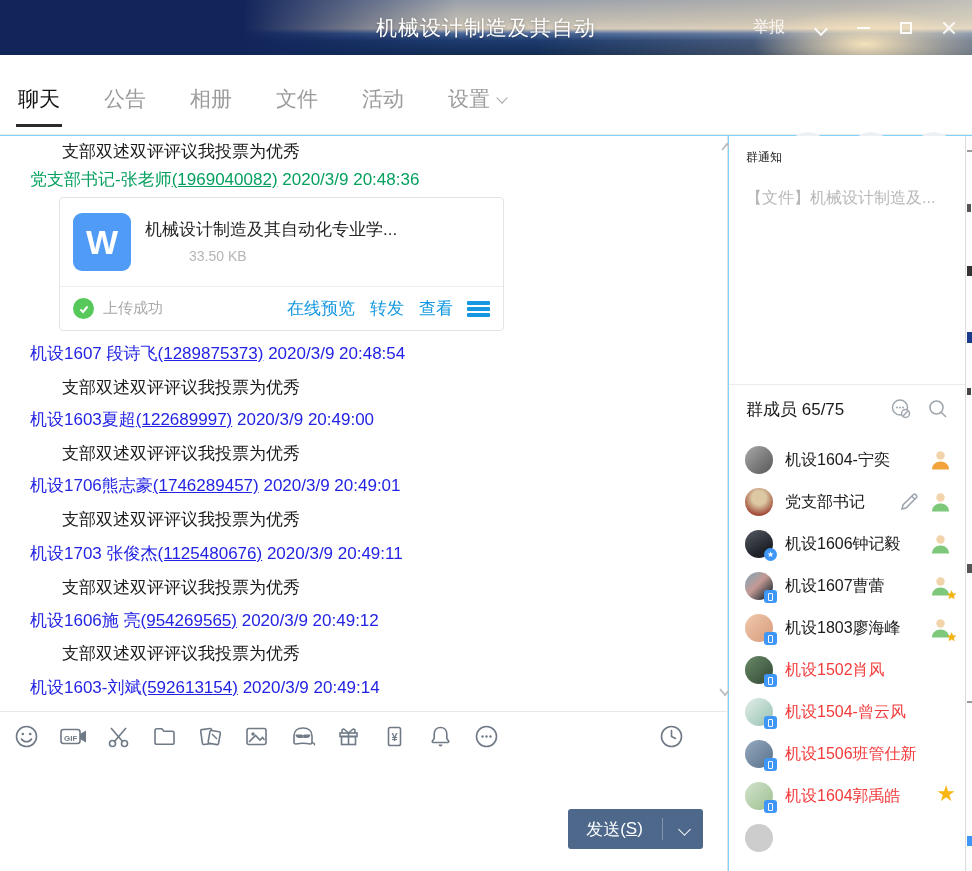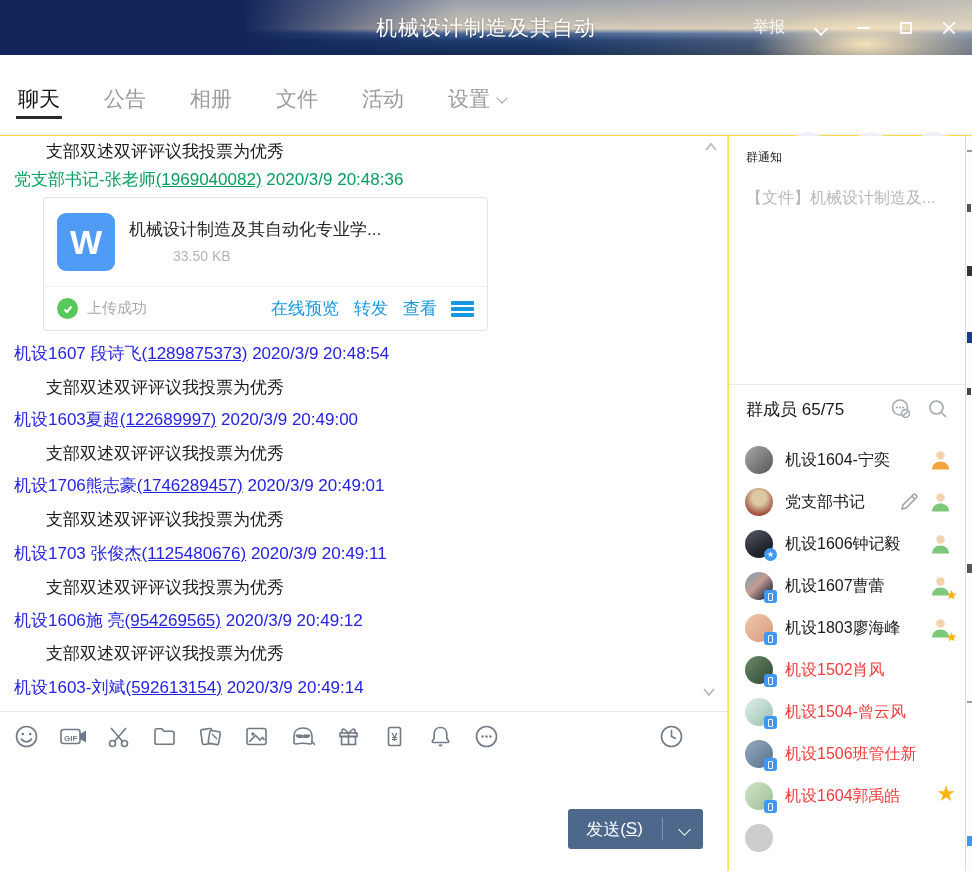--- a/index.html
+++ b/index.html
@@ -1,18 +1,18 @@
 <!DOCTYPE html>
 <html><head>
 <meta charset="utf-8">
 <style>
   * { margin:0; padding:0; box-sizing:border-box; }
   html,body { background:#fff; }
   body { font-family:"Liberation Sans","DejaVu Sans",sans-serif; }
-  .window { position:relative; width:972px; height:871px; background:#fde047; overflow:hidden; }
+  .window { position:relative; width:972px; height:871px; background:#7dd3fc; overflow:hidden; }
 
   
   .titlebar { position:absolute; left:0; top:0; width:972px; height:55px;
     background:
       linear-gradient(90deg,#12255b 0%,#12255b 25%,rgba(18,37,91,0) 47%),
       radial-gradient(ellipse 150px 46px at 89% 80%, rgba(255,233,190,.95), rgba(255,233,190,0) 75%),
       linear-gradient(90deg, rgba(0,0,0,0) 55%, rgba(244,222,184,.28) 88%, rgba(250,236,205,.4) 100%),
       linear-gradient(180deg,#9aa0ab 0%,#c0bcb2 38%,#d6cbbb 52%,#48679a 61%,#1d3b6e 74%,#122b52 100%);
   }
   .titlebar-title { position:absolute; left:0; right:0; top:14px; text-align:center;
@@ -25,37 +25,37 @@
     border-right:2px solid #fff; border-bottom:2px solid #fff; transform:rotate(45deg); }
   .tb-min { width:13px; height:2px; background:#fff; }
   .tb-max { width:12px; height:12px; border:2px solid #fff; }
   .tb-close { width:14px; height:14px; }
   .tb-close::before,.tb-close::after { content:""; position:absolute; left:6px; top:-1px; width:2px; height:16px; background:#fff; }
   .tb-close::before { transform:rotate(45deg); } .tb-close::after { transform:rotate(-45deg); }
 
   
   .tabbar { position:absolute; left:0; top:55px; width:972px; height:80px; background:#fff; border-bottom:1px solid #ececec; }
   .tabs { position:absolute; left:18px; top:30px; display:flex; gap:44px; font-size:21px; color:#9b9b9b; }
-  .tab { position:relative; cursor:pointer; padding-bottom:6px; }
+  .tab { position:relative; cursor:pointer; padding-bottom:14px; }
   .tab.active { color:#141414; }
   .tab.active::after { content:""; position:absolute; left:-2px; right:-2px; bottom:0; height:3px; background:#2b2b2b; }
   .tab .caret { display:inline-block; width:9px; height:9px; margin-left:8px; position:relative; top:-3px; }
   .tab .caret::before { content:""; position:absolute; width:7px; height:7px; border-right:1.5px solid #a6a6a6; border-bottom:1.5px solid #a6a6a6; transform:rotate(45deg); }
   .circle-btn { position:absolute; top:77px; width:40px; height:40px; border-radius:50%; background:#edf0f4;
     display:flex; align-items:center; justify-content:center; cursor:pointer; }
   .circle-btn svg { display:block; }
 
   
   .chat-col { position:absolute; left:0; top:136px; width:728px; height:735px; background:#fff; border-right:1px solid #e2e2e2; }
   .sidebar  { position:absolute; left:729px; top:136px; width:236px; height:735px; background:#fff; }
   .edge-sliver { position:absolute; left:965px; top:136px; width:7px; height:735px; background:#fdfdfd; border-left:1px solid #dcdcdc; }
   .sliver-mark { position:absolute; left:1px; }
 
   
-  .messages { position:absolute; left:0; top:0; width:727px; height:575px; overflow:hidden; }
+  .messages { position:absolute; left:16px; top:0; width:727px; height:575px; overflow:hidden; }
   .msg-line { position:absolute; font-size:17px; white-space:nowrap; }
   .msg-body { left:46px; color:#1a1a1a; }
   .msg-sender { left:14px; }
   .sender-green { color:#05a05e; }
   .sender-blue { color:#2323e4; }
   .qq-num { text-decoration:underline; cursor:pointer; }
   .scroll-hint { position:absolute; width:16px; height:16px; cursor:pointer; }
   .scroll-hint svg { display:block; }
 
   

